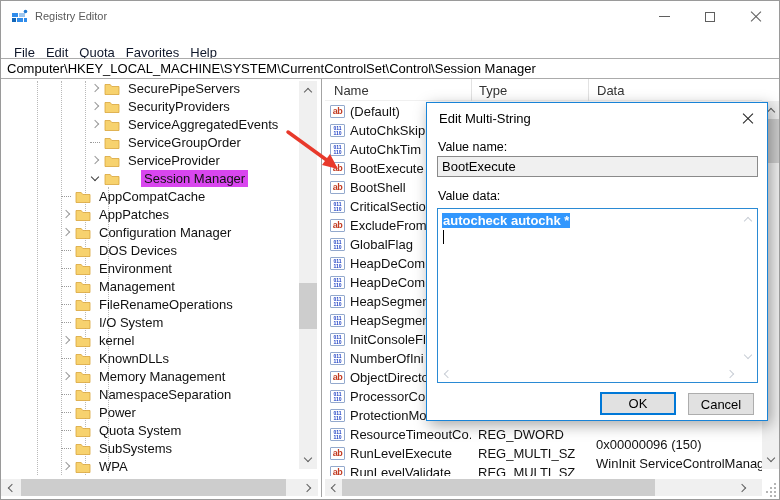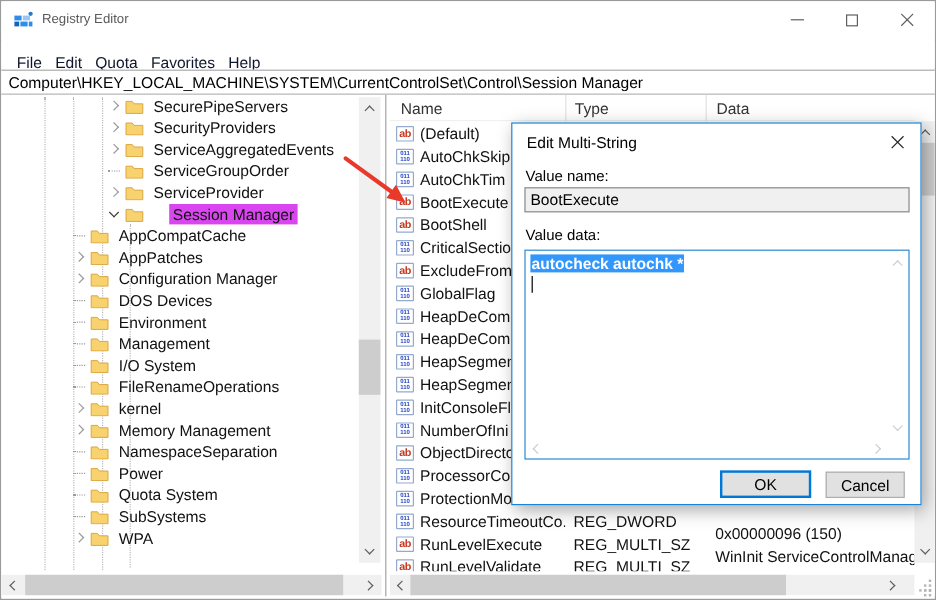--- a/index.html
+++ b/index.html
@@ -229,35 +229,42 @@
           <svg class="folder" viewBox="0 0 16 13">
             <path d="M1 2.5 h5.2 l1.6 2 H15 v8 H1 z" fill="#f7d26e" stroke="#d9a43b" stroke-width="0.8"></path>
           </svg>
           <span class="tree-label">Management</span>
         </div>
       <div class="tree-row lvl1">
           <span class="expander" data-expand="none"></span>
           <svg class="folder" viewBox="0 0 16 13">
             <path d="M1 2.5 h5.2 l1.6 2 H15 v8 H1 z" fill="#f7d26e" stroke="#d9a43b" stroke-width="0.8"></path>
           </svg>
+          <span class="tree-label">FileRenameOperations</span>
+        </div>
+      <div class="tree-row lvl1">
+          <span class="expander" data-expand="none"></span>
+          <svg class="folder" viewBox="0 0 16 13">
+            <path d="M1 2.5 h5.2 l1.6 2 H15 v8 H1 z" fill="#f7d26e" stroke="#d9a43b" stroke-width="0.8"></path>
+          </svg>
           <span class="tree-label">I/O System</span>
         </div>
       <div class="tree-row lvl1">
-          <span class="expander" data-expand="none"></span>
-          <svg class="folder" viewBox="0 0 16 13">
-            <path d="M1 2.5 h5.2 l1.6 2 H15 v8 H1 z" fill="#f7d26e" stroke="#d9a43b" stroke-width="0.8"></path>
-          </svg>
-          <span class="tree-label">FileRenameOperations</span>
-        </div>
-      <div class="tree-row lvl1">
           <span class="expander" data-expand="collapsed"></span>
           <svg class="folder" viewBox="0 0 16 13">
             <path d="M1 2.5 h5.2 l1.6 2 H15 v8 H1 z" fill="#f7d26e" stroke="#d9a43b" stroke-width="0.8"></path>
           </svg>
           <span class="tree-label">kernel</span>
+        </div>
+      <div class="tree-row lvl1">
+          <span class="expander" data-expand="none"></span>
+          <svg class="folder" viewBox="0 0 16 13">
+            <path d="M1 2.5 h5.2 l1.6 2 H15 v8 H1 z" fill="#f7d26e" stroke="#d9a43b" stroke-width="0.8"></path>
+          </svg>
+          <span class="tree-label">KnownDLLs</span>
         </div>
       <div class="tree-row lvl1">
           <span class="expander" data-expand="collapsed"></span>
           <svg class="folder" viewBox="0 0 16 13">
             <path d="M1 2.5 h5.2 l1.6 2 H15 v8 H1 z" fill="#f7d26e" stroke="#d9a43b" stroke-width="0.8"></path>
           </svg>
           <span class="tree-label">Memory Management</span>
         </div>
       <div class="tree-row lvl1">
           <span class="expander" data-expand="none"></span>

